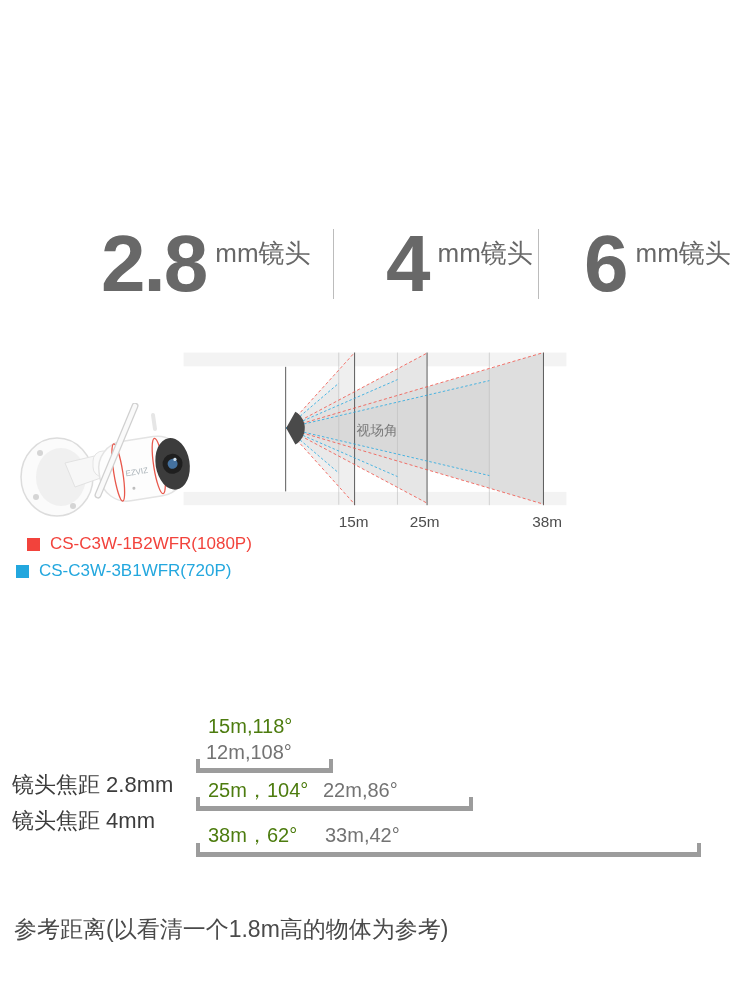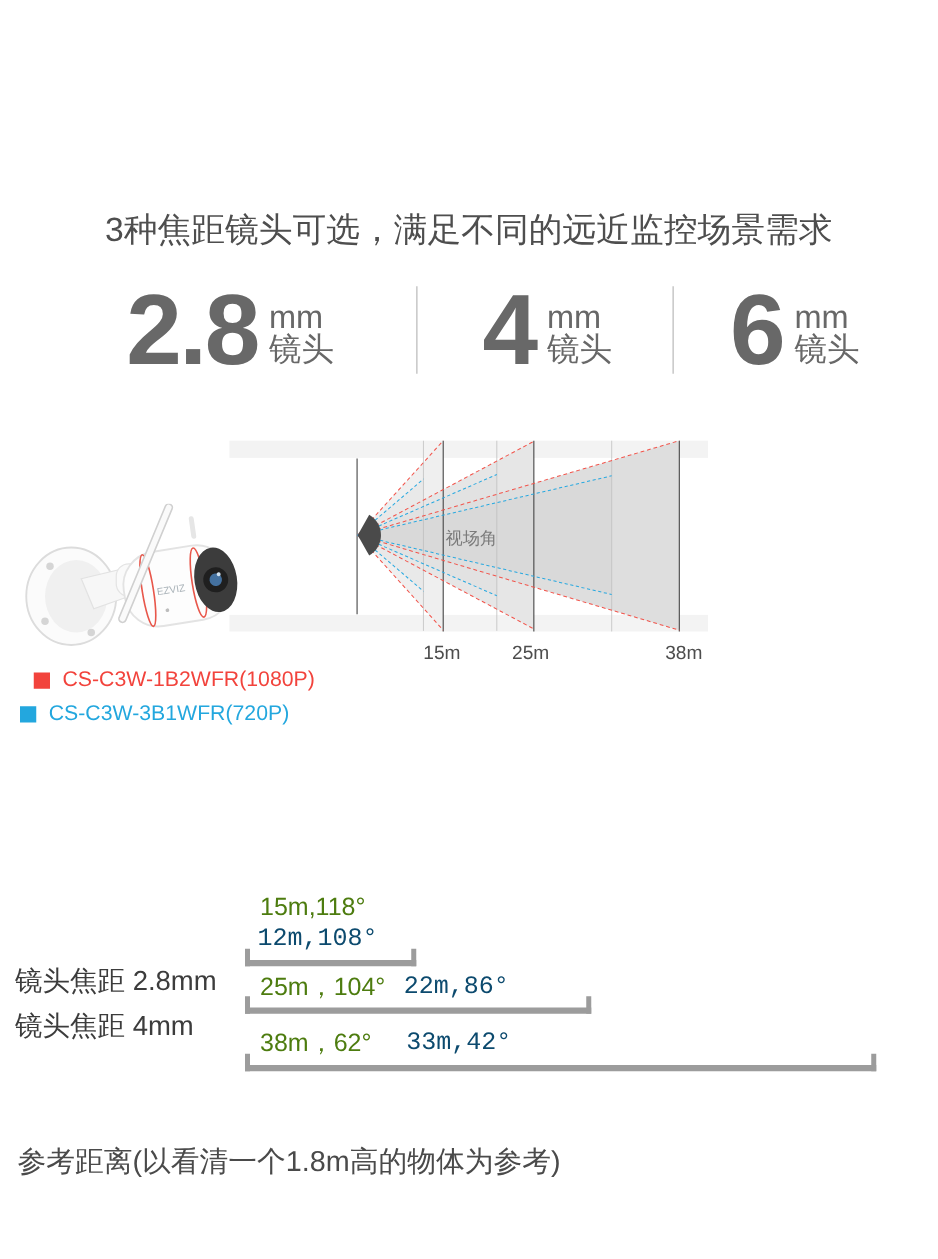--- a/index.html
+++ b/index.html
@@ -4,42 +4,41 @@
 <style>
   html,body{margin:0;padding:0;background:#fff;}
   .page{position:relative;width:750px;height:1007px;background:#ffffff;overflow:hidden;
         font-family:"Liberation Sans","DejaVu Sans",sans-serif;}
   .abs{position:absolute;}
   .page-title{top:92px;left:0;width:750px;text-align:center;font-size:46px;font-weight:700;
               color:#0b0b0b;letter-spacing:1px;}
   .page-subtitle{top:166px;left:0;width:750px;text-align:center;font-size:27px;color:#4e4e4e;}
   .lens-group{top:228px;display:flex;align-items:flex-start;color:#686868;justify-content:flex-end;}
   .lens-num{font-size:80px;font-weight:700;line-height:72px;letter-spacing:-2px;}
-  .lens-sub{display:flex;flex-direction:column;margin-left:9px;padding-top:12px;
+  .lens-sub{display:flex;flex-direction:row;margin-left:9px;padding-top:12px;
             font-size:26px;line-height:26px;color:#686868;}
   .lens-divider{top:229px;width:1px;height:70px;background:#bcbcbc;}
   .legend-row{display:flex;align-items:center;height:16px;font-size:17px;line-height:16px;}
   .legend-swatch{width:13px;height:13px;margin-right:10px;flex:0 0 auto;}
   .legend-red{color:#f2433c;}
   .legend-blue{color:#23a7de;}
   .row-label{font-size:22px;line-height:28px;color:#3c3c3c;margin-top:16px;}
   .row-val{font-size:20px;line-height:20px;white-space:nowrap;}
   .val-red{color:#4d7c0f;}
-  .val-blue{color:#0c4a6e;font-family:Liberation Mono, monospace;}
+  .val-blue{color:#737373;}
   .bracket{height:14px;border-left:4px solid #9c9c9c;border-right:4px solid #9c9c9c;
            border-bottom:5px solid #9c9c9c;box-sizing:border-box;}
   .footer-note{font-size:23px;color:#4a4a4a;}
   svg text{font-family:"Liberation Sans","DejaVu Sans",sans-serif;}
 </style>
 </head>
 <body>
 
 <div class="page">
 
-  <div class="abs page-subtitle">3种焦距镜头可选，满足不同的远近监控场景需求</div>
 
   <div class="abs lens-group" style="left:101px;">
     <span class="lens-num">2.8</span>
     <span class="lens-sub">
       <span>mm</span>
       <span>镜头</span>
     </span>
   </div>
   <div class="abs lens-divider" style="left:333px;"></div>
   <div class="abs lens-group" style="left:386px;">

